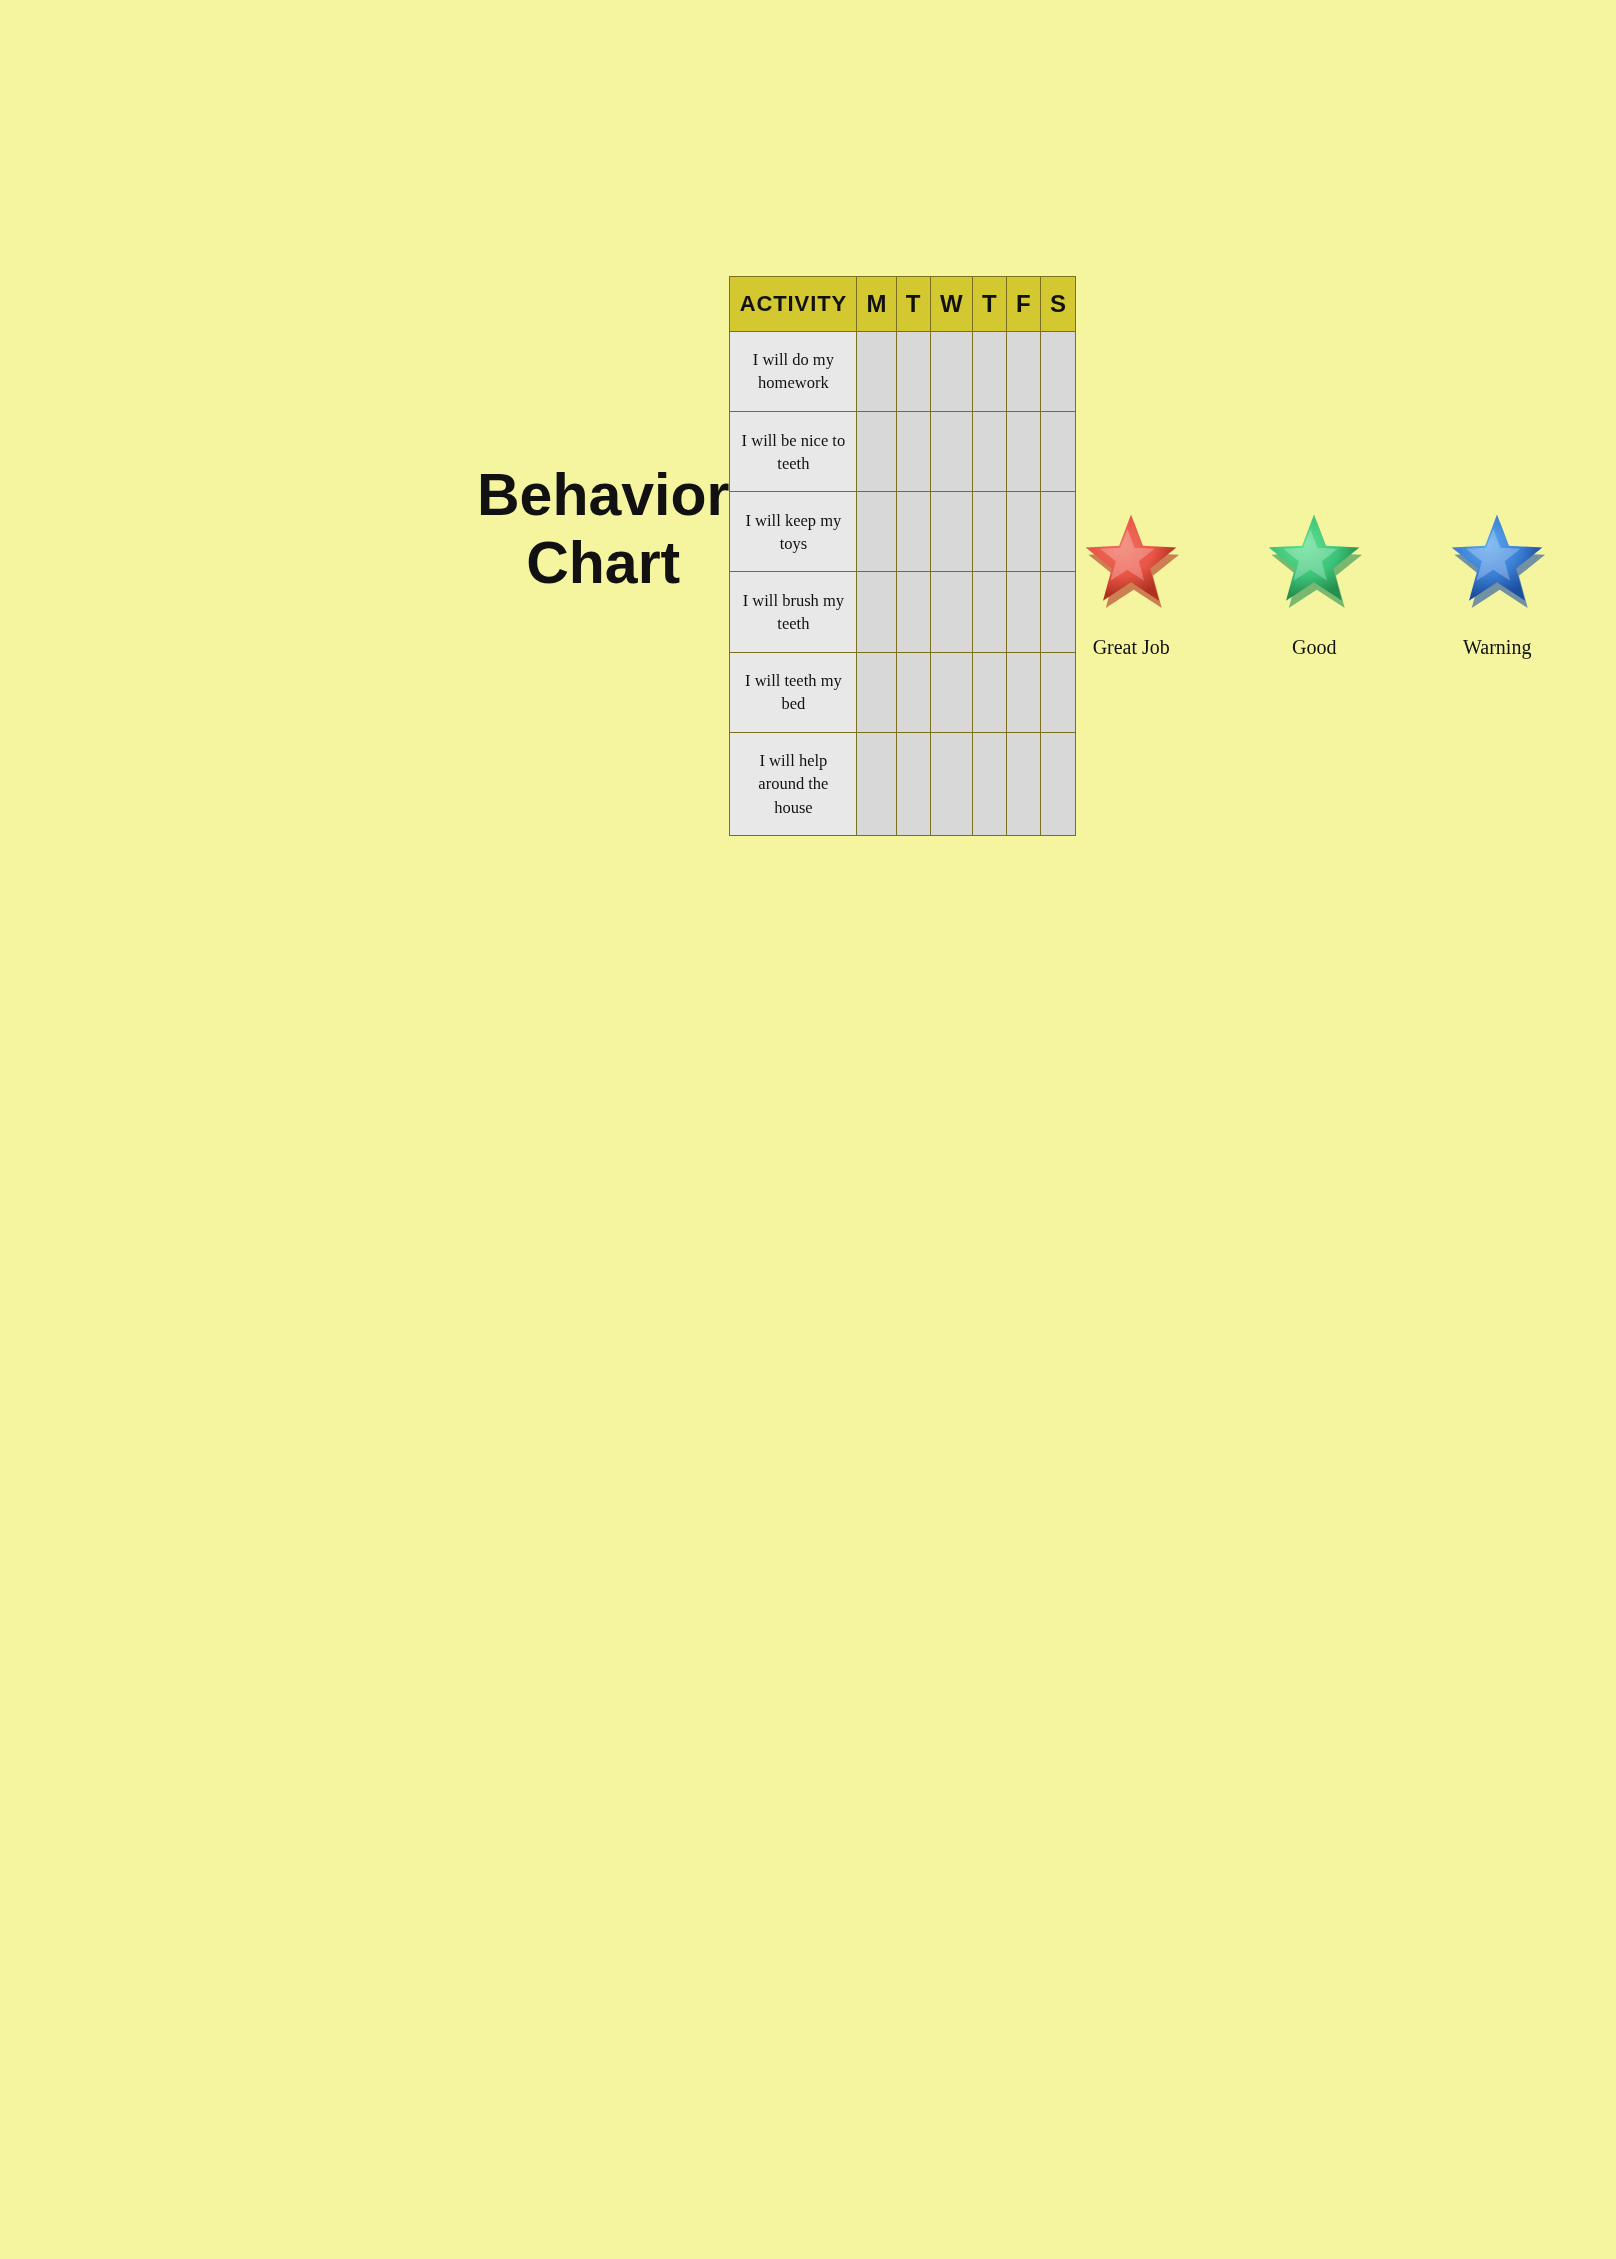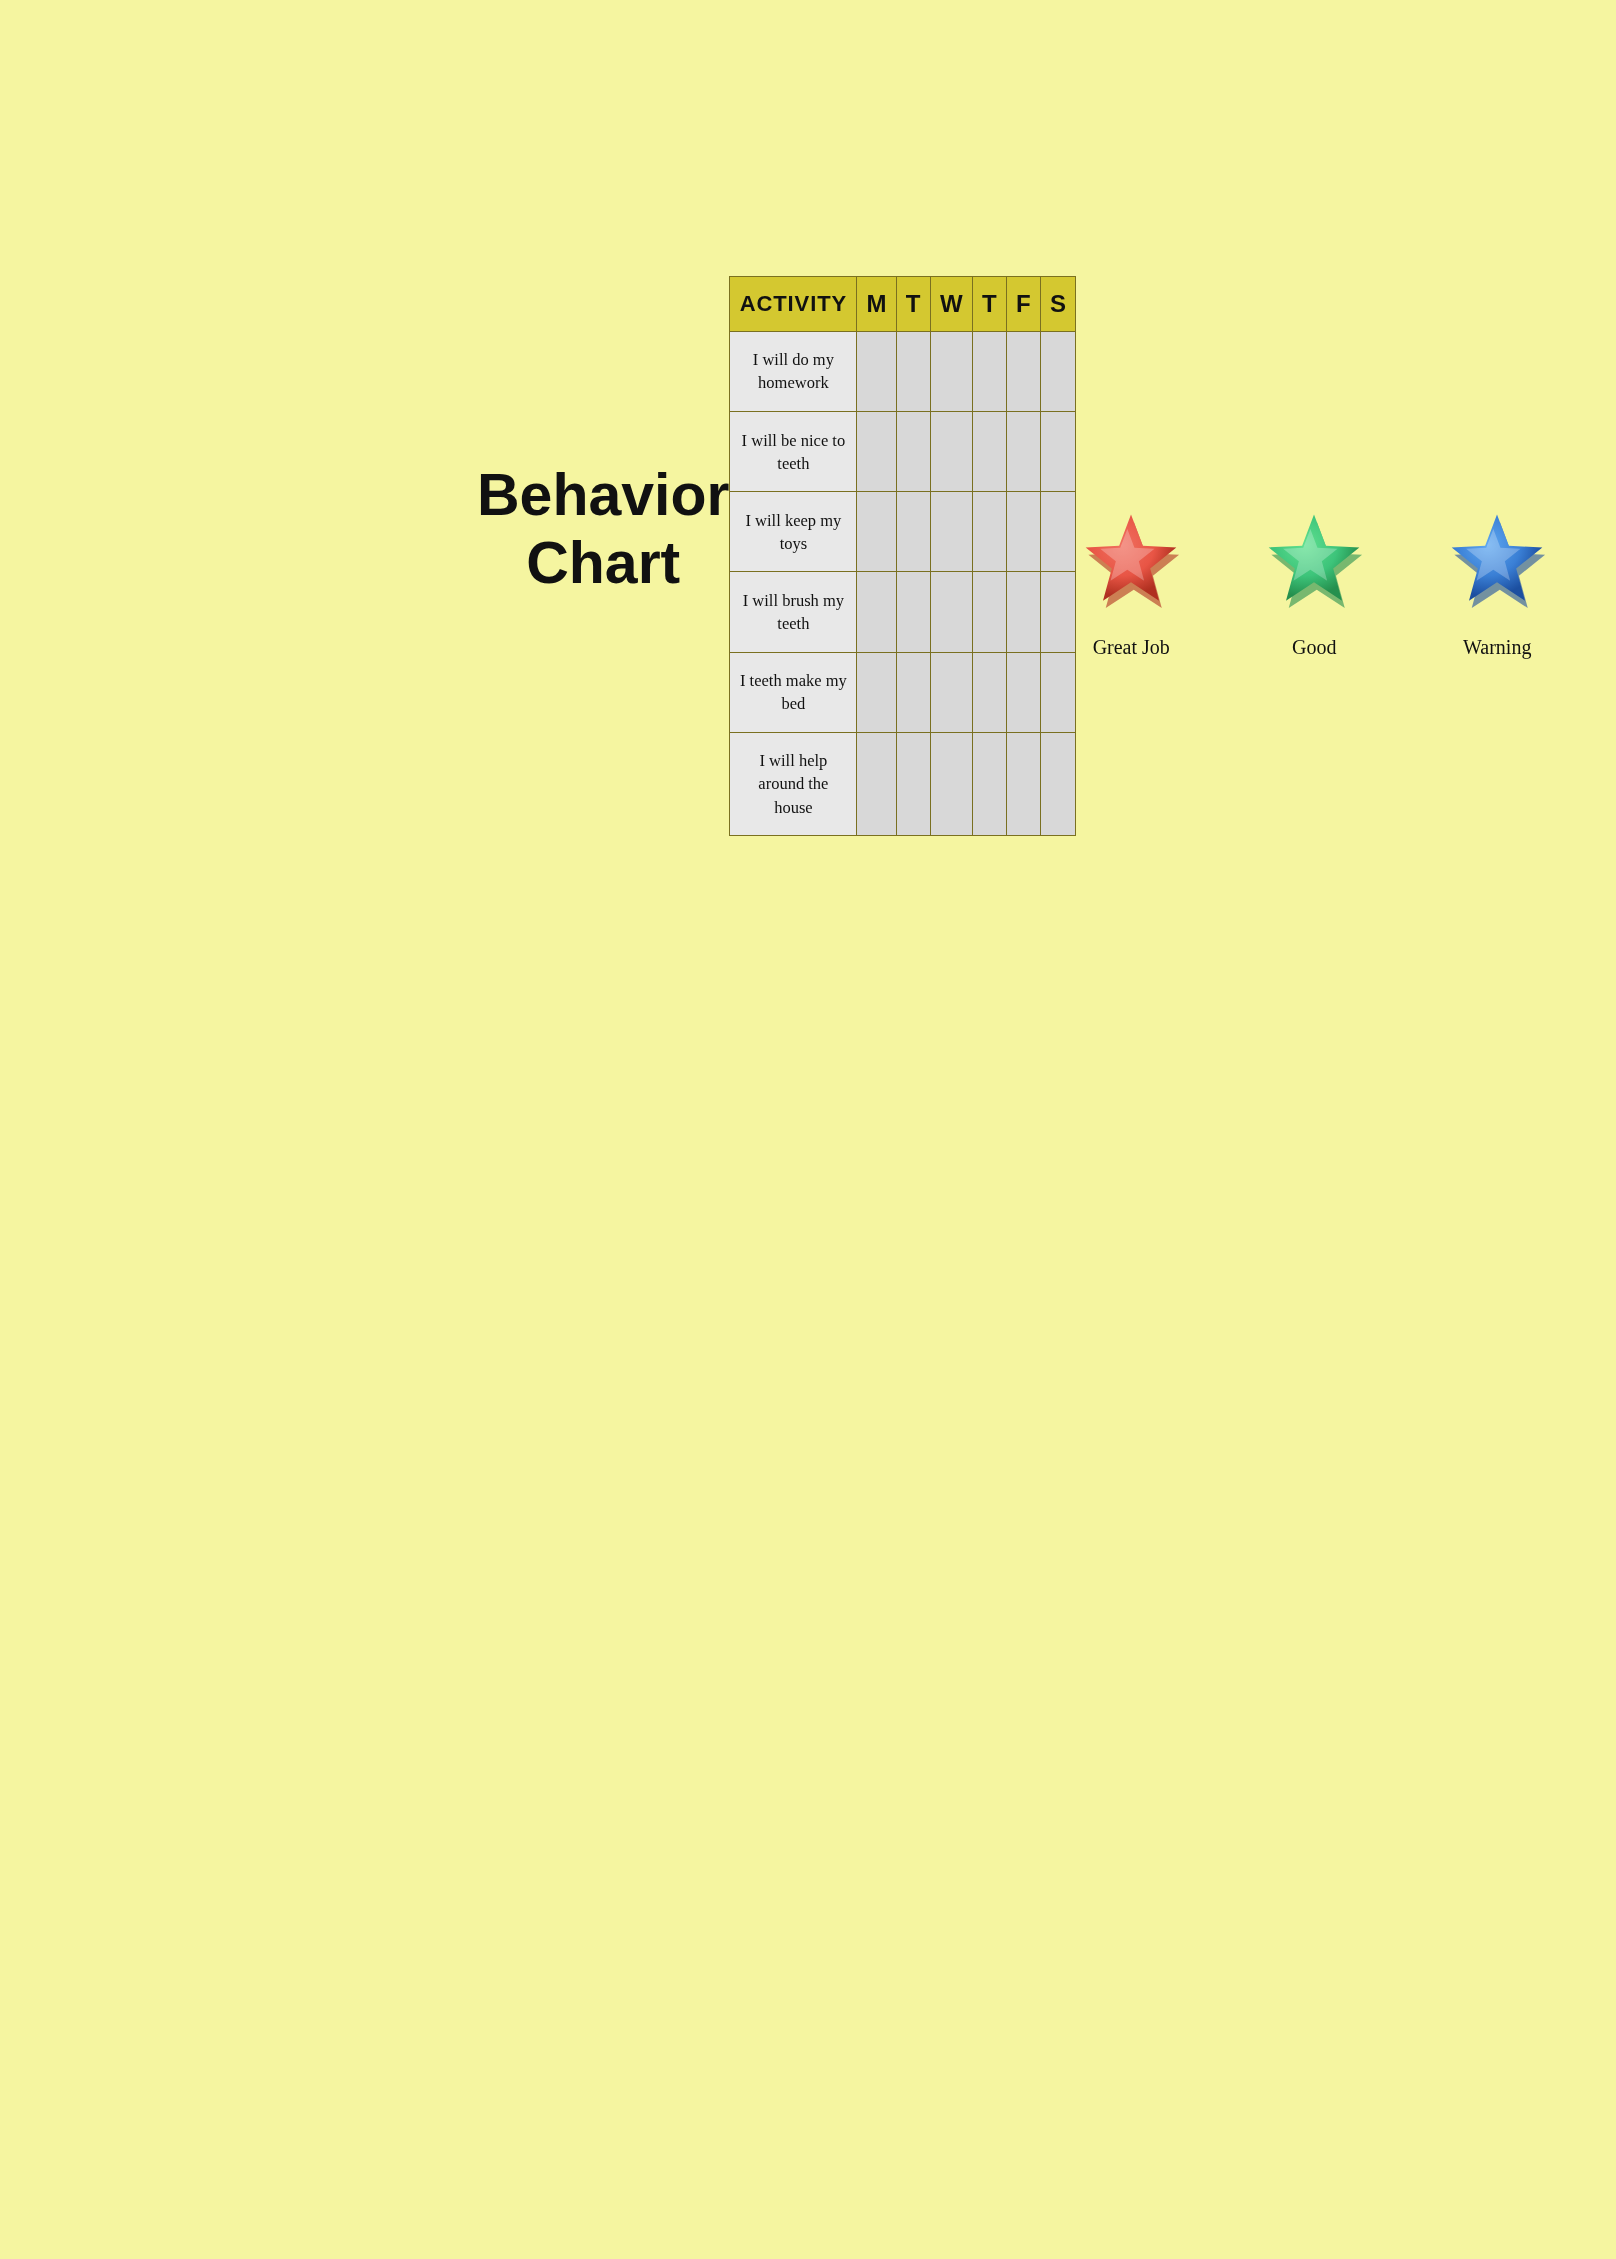--- a/index.html
+++ b/index.html
@@ -164,21 +164,21 @@
         <tr>
           <td class="activity-cell">I will brush my teeth</td>
           <td class="day-cell"></td>
           <td class="day-cell"></td>
           <td class="day-cell"></td>
           <td class="day-cell"></td>
           <td class="day-cell"></td>
           <td class="day-cell"></td>
         </tr>
         <tr>
-          <td class="activity-cell">I teeth make my bed</td>
+          <td class="activity-cell">I will teeth my bed</td>
           <td class="day-cell"></td>
           <td class="day-cell"></td>
           <td class="day-cell"></td>
           <td class="day-cell"></td>
           <td class="day-cell"></td>
           <td class="day-cell"></td>
         </tr>
         <tr>
           <td class="activity-cell">I will help around the house</td>
           <td class="day-cell"></td>

